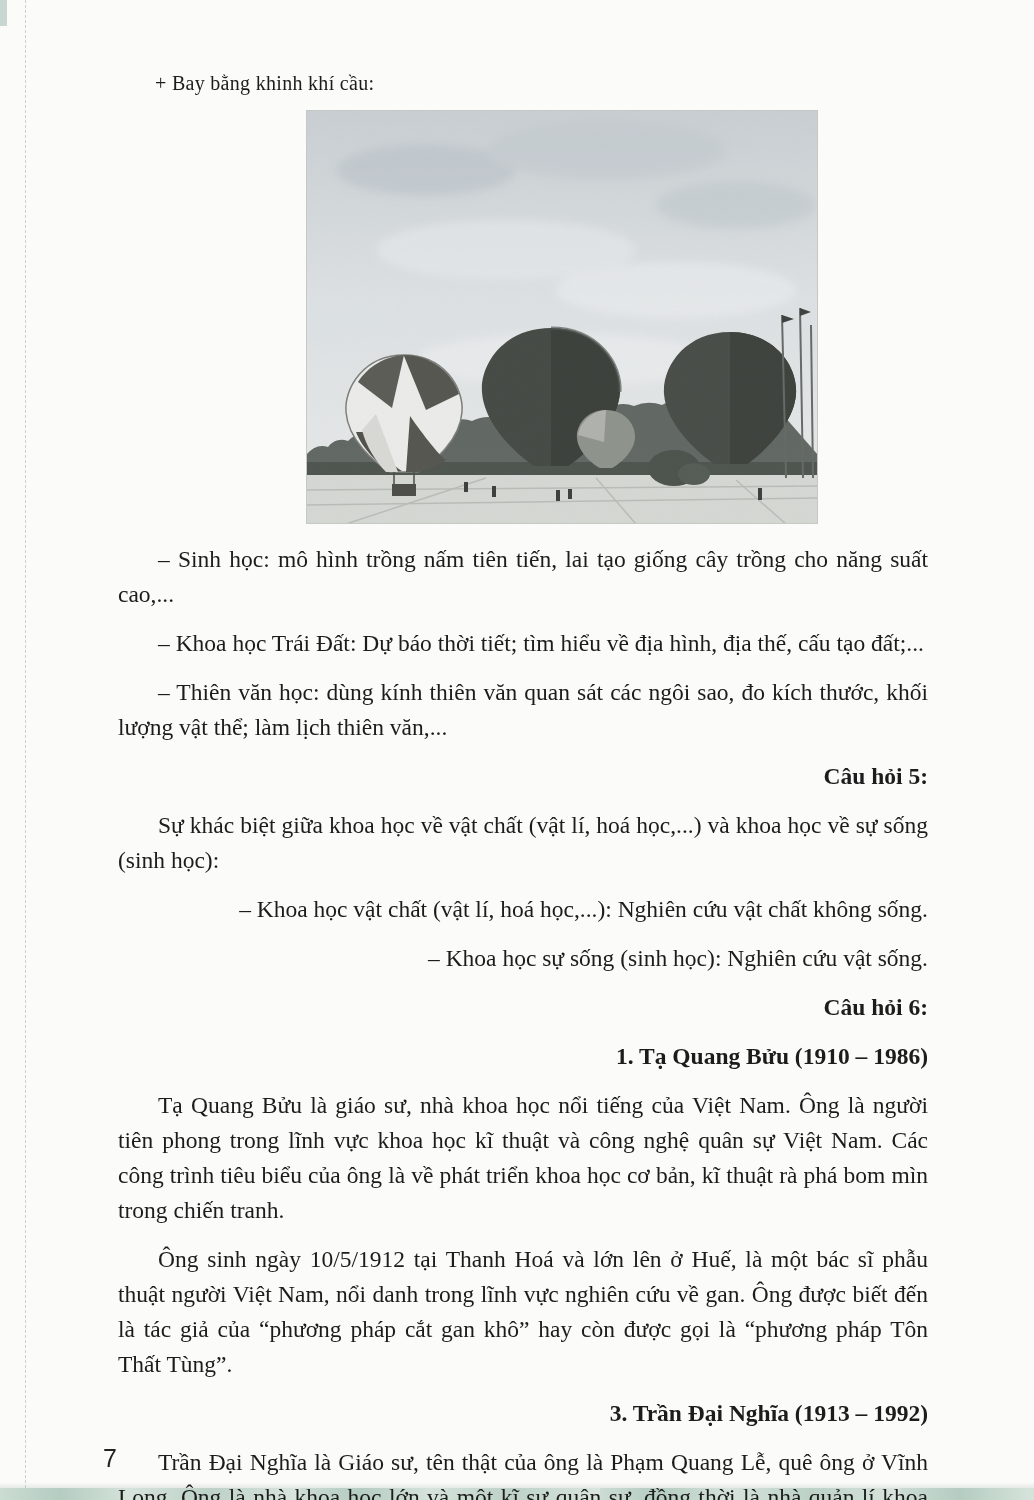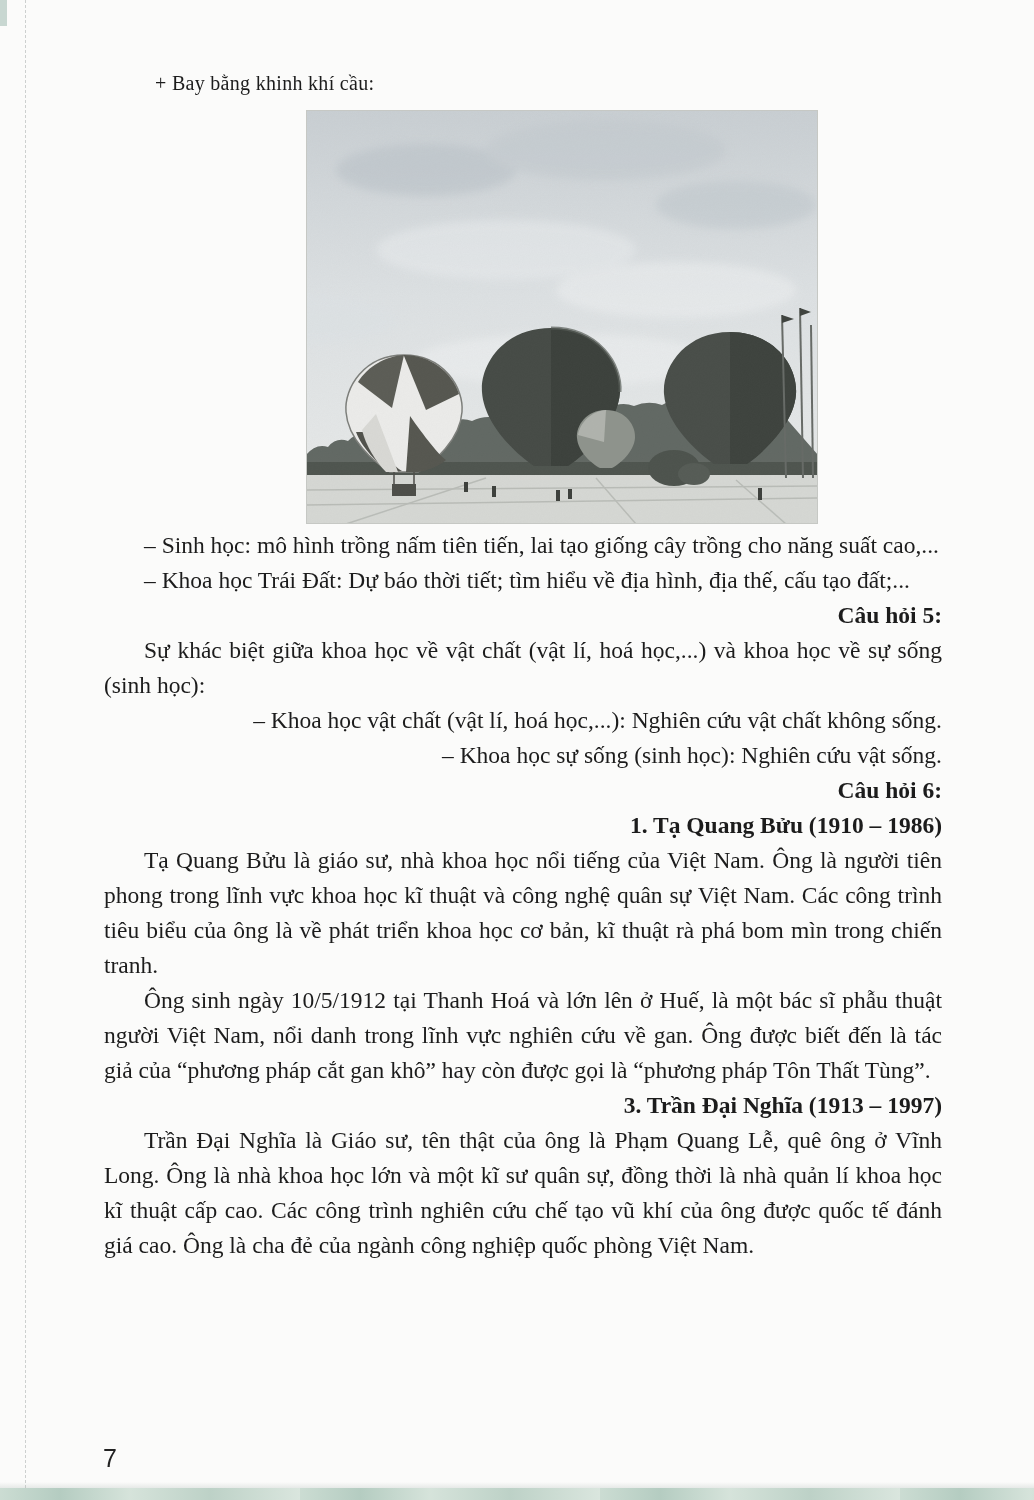--- a/index.html
+++ b/index.html
@@ -38,21 +38,21 @@
     position:absolute;left:306px;top:110px;width:512px;height:414px;
     background:#dfe3e4;
   }
   .photo svg{display:block;width:100%;height:100%;}
 
   .textblock{
     position:absolute;left:104px;top:528px;width:838px;
     font-size:23.5px;line-height:35px;
     text-align:justify;
   }
-  .textblock p{margin:0;text-indent:40px;text-align:justify;}
+  .textblock p{margin:14px;text-indent:40px;text-align:justify;}
   .textblock p.single{text-align:right;}
   .b{font-weight:bold;}
 
   .page-number{
     position:absolute;left:103px;top:1444px;
     font-family:"Liberation Sans", sans-serif;
     font-size:25px;color:#222;
   }
 </style>
 </head>
@@ -153,25 +153,26 @@
     </g>
 
     <rect x="0" y="0" width="512" height="414" filter="url(#grain)" opacity="0.10"></rect>
     <rect x="0.5" y="0.5" width="511" height="413" fill="none" stroke="#c6c8c4" stroke-width="1"></rect>
   </svg>
 </div>
 
 <div class="textblock">
   <p class="body">– Sinh học: mô hình trồng nấm tiên tiến, lai tạo giống cây trồng cho năng suất cao,...</p>
   <p class="body">– Khoa học Trái Đất: Dự báo thời tiết; tìm hiểu về địa hình, địa thế, cấu tạo đất;...</p>
+  <p class="body">– Thiên văn học: dùng kính thiên văn quan sát các ngôi sao, đo kích thước, khối lượng vật thể; làm lịch thiên văn,...</p>
   <p class="b single">Câu hỏi 5:</p>
   <p class="body">Sự khác biệt giữa khoa học về vật chất (vật lí, hoá học,...) và khoa học về sự sống (sinh học):</p>
   <p class="single">– Khoa học vật chất (vật lí, hoá học,...): Nghiên cứu vật chất không sống.</p>
   <p class="single">– Khoa học sự sống (sinh học): Nghiên cứu vật sống.</p>
   <p class="b single">Câu hỏi 6:</p>
   <p class="b single">1. Tạ Quang Bửu (1910 – 1986)</p>
   <p class="body">Tạ Quang Bửu là giáo sư, nhà khoa học nổi tiếng của Việt Nam. Ông là người tiên phong trong lĩnh vực khoa học kĩ thuật và công nghệ quân sự Việt Nam. Các công trình tiêu biểu của ông là về phát triển khoa học cơ bản, kĩ thuật rà phá bom mìn trong chiến tranh.</p>
   <p class="body">Ông sinh ngày 10/5/1912 tại Thanh Hoá và lớn lên ở Huế, là một bác sĩ phẫu thuật người Việt Nam, nổi danh trong lĩnh vực nghiên cứu về gan. Ông được biết đến là tác giả của “phương pháp cắt gan khô” hay còn được gọi là “phương pháp Tôn Thất Tùng”.</p>
-  <p class="b single">3. Trần Đại Nghĩa (1913 – 1997)</p>
+  <p class="b single">3. Trần Đại Nghĩa (1913 – 1992)</p>
   <p class="body">Trần Đại Nghĩa là Giáo sư, tên thật của ông là Phạm Quang Lễ, quê ông ở Vĩnh Long. Ông là nhà khoa học lớn và một kĩ sư quân sự, đồng thời là nhà quản lí khoa học kĩ thuật cấp cao. Các công trình nghiên cứu chế tạo vũ khí của ông được quốc tế đánh giá cao. Ông là cha đẻ của ngành công nghiệp quốc phòng Việt Nam.</p>
 </div>
 
 <div class="page-number">7</div>
 
 </body></html>

